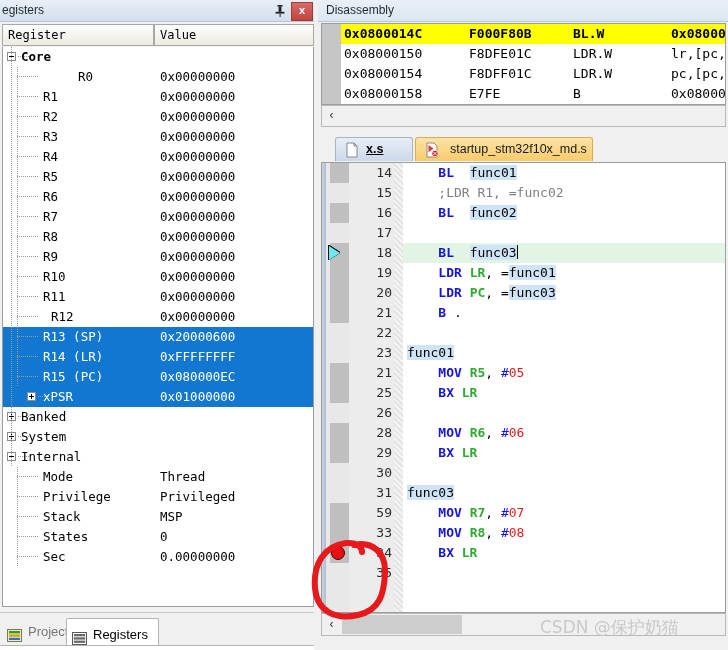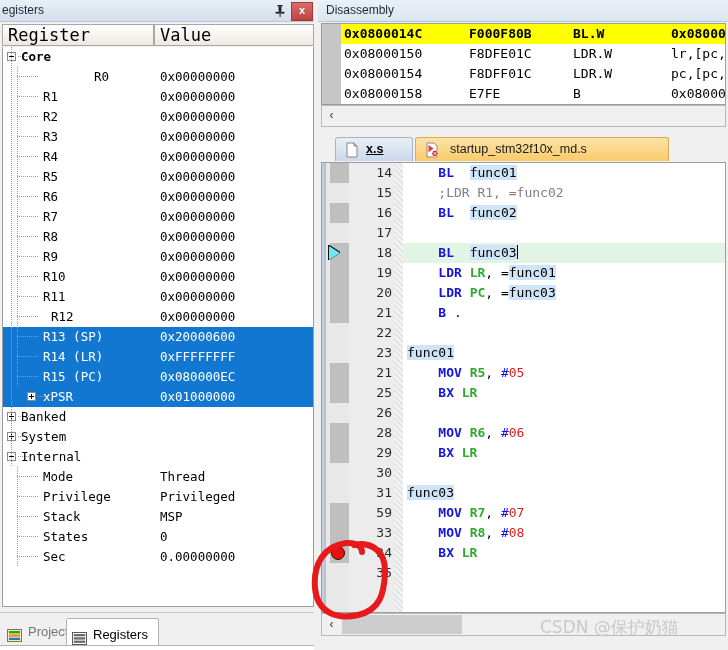--- a/index.html
+++ b/index.html
@@ -43,21 +43,21 @@
 
   #reg-header-row {
     position: absolute; left: 2px; top: 24px; width: 312px; height: 22px;
   }
   .hdr-cell {
     position: absolute; top: 0; height: 22px;
     background: linear-gradient(to bottom,#fefefe,#eceae2);
     border: 1px solid #a8a8a0;
     box-sizing: border-box;
     font-family: "DejaVu Sans Mono", monospace;
-    font-size: 17px; color: #000;
+    font-size: 12px; color: #000;
     padding-left: 5px; line-height: 20px;
   }
   #hdr-register { left: 0; width: 152px; }
   #hdr-value { left: 152px; width: 160px; }
 
   #reg-tree {
     position: absolute; left: 2px; top: 47px; width: 312px; height: 560px;
     background: #ffffff;
     border-left: 1px solid #9d9d9d;
     border-right: 1px solid #9d9d9d;
@@ -185,21 +185,21 @@
     box-sizing: border-box; cursor: pointer;
     white-space: nowrap;
   }
   #ed-tab-0 {
     left: 17px; width: 78px;
     background: linear-gradient(to bottom,#e8eef7,#cbd8ea);
     padding-left: 30px; color: #000;
   }
   #ed-tab-0 .tab-label { font-weight: bold; text-decoration: underline; }
   #ed-tab-1 {
-    left: 97px; width: 254px;
+    left: 97px; width: 178px;
     background: linear-gradient(to bottom,#fde3a7,#f9cb6a);
     border-color: #d9ab52;
     padding-left: 34px; color: #1a1a1a;
   }
   .ed-tab-icon { position: absolute; left: 8px; top: 4px; width: 16px; height: 16px; }
 
   #ed-body {
     position: absolute; left: 3px; top: 31px; width: 405px; height: 451px;
     background: #ffffff; border: 1px solid #9d9d9d; box-sizing: border-box;
     overflow: hidden;
@@ -322,21 +322,21 @@
 
     <div id="reg-tree">
         <div class="tree-row">
           <div class="tree-box" style="left: 4px;"></div>
           <div class="dotline" style="left: 15px; width: 11px;"></div>
           <span class="tree-label bold-lbl" style="left: 18px;">Core</span>
         </div>
         <div class="tree-row">
           <div class="dotline" style="left: 14px; width: 22px;"></div>
           <div class="vdot" style="left: 14px; top: 0px; height: 20px;"></div>
-          <span class="tree-label" style="left: 48px; padding-left: 43px;">R0</span>
+          <span class="tree-label" style="left: 32px; padding-left: 43px;">R0</span>
           <span class="tree-value">0x00000000</span>
         </div>
         <div class="tree-row">
           <div class="dotline" style="left: 14px; width: 22px;"></div>
           <div class="vdot" style="left: 14px; top: 0px; height: 20px;"></div>
           <span class="tree-label" style="left: 40px;">R1</span>
           <span class="tree-value">0x00000000</span>
         </div>
         <div class="tree-row">
           <div class="dotline" style="left: 14px; width: 22px;"></div>

